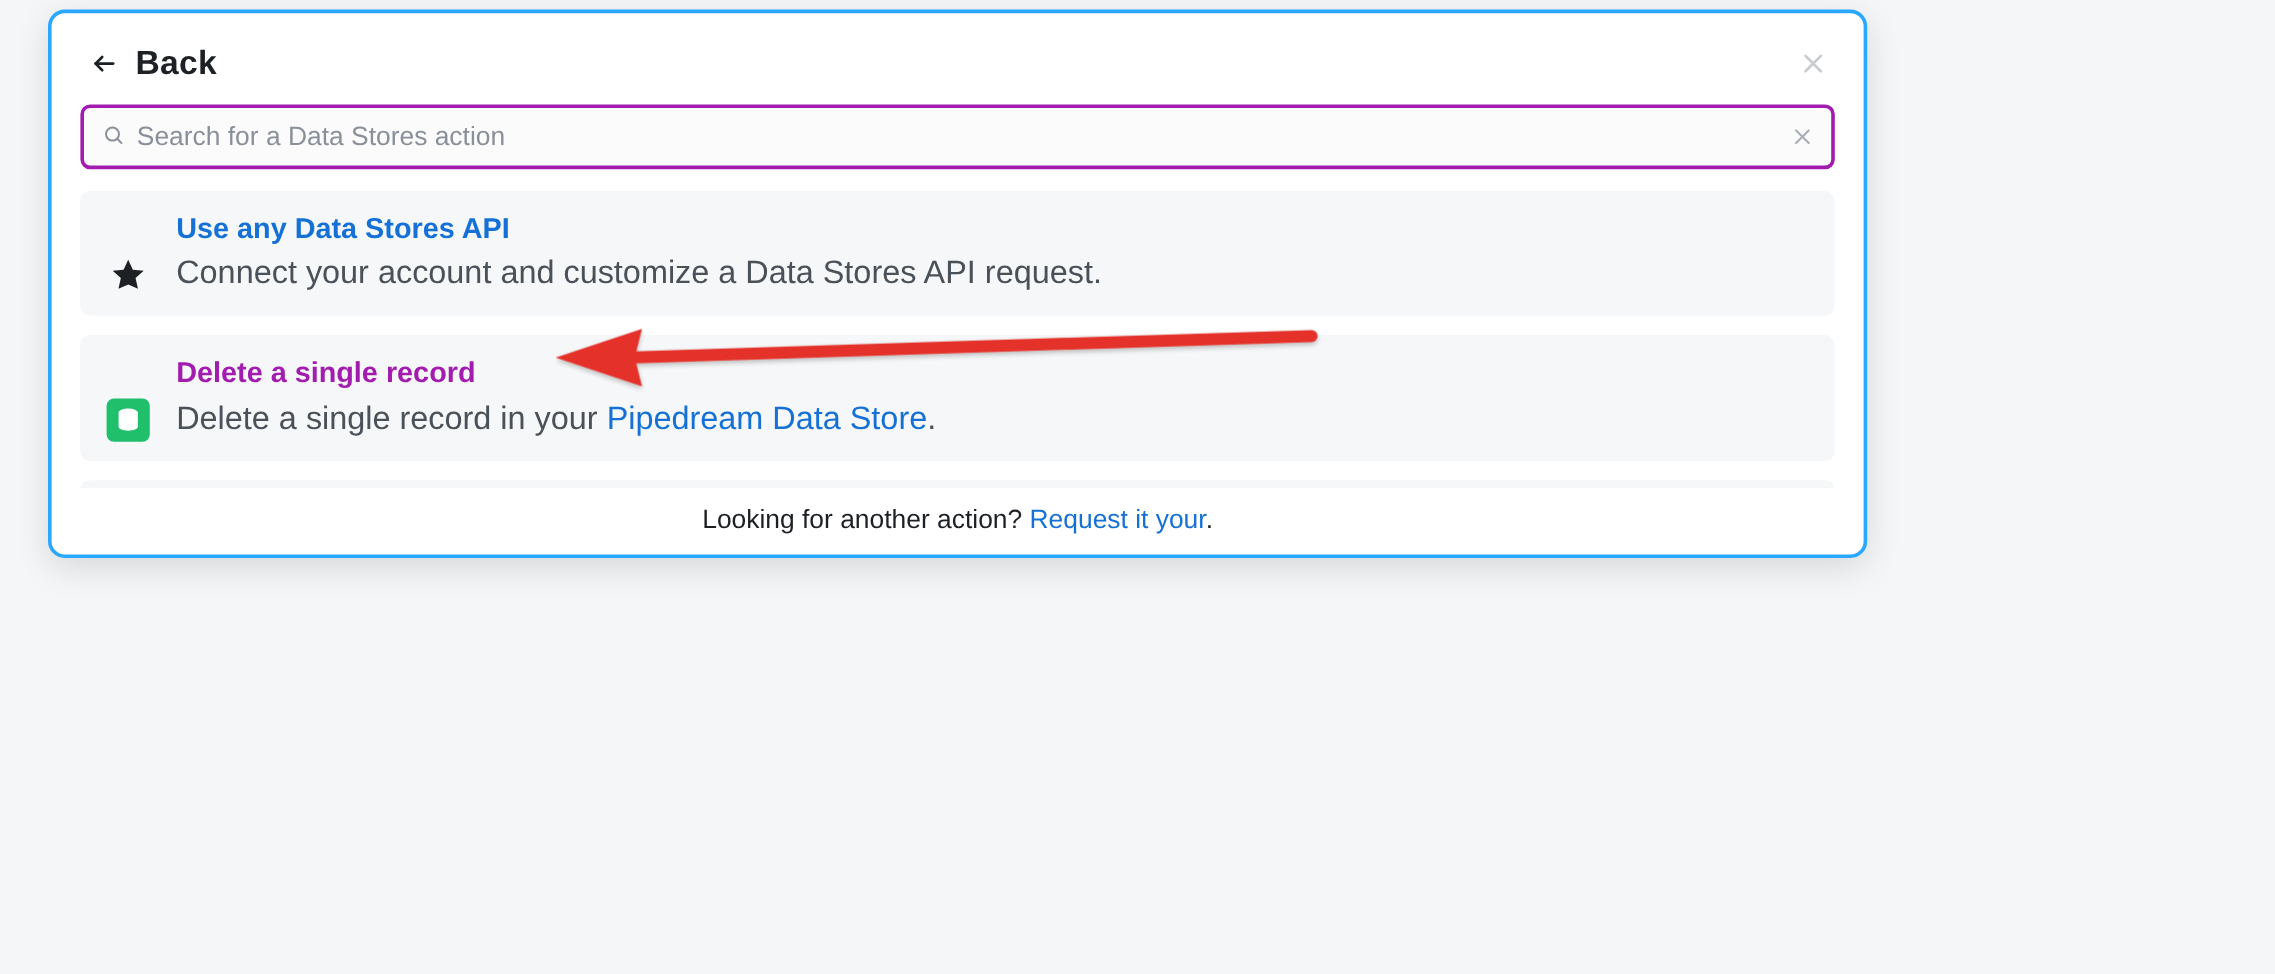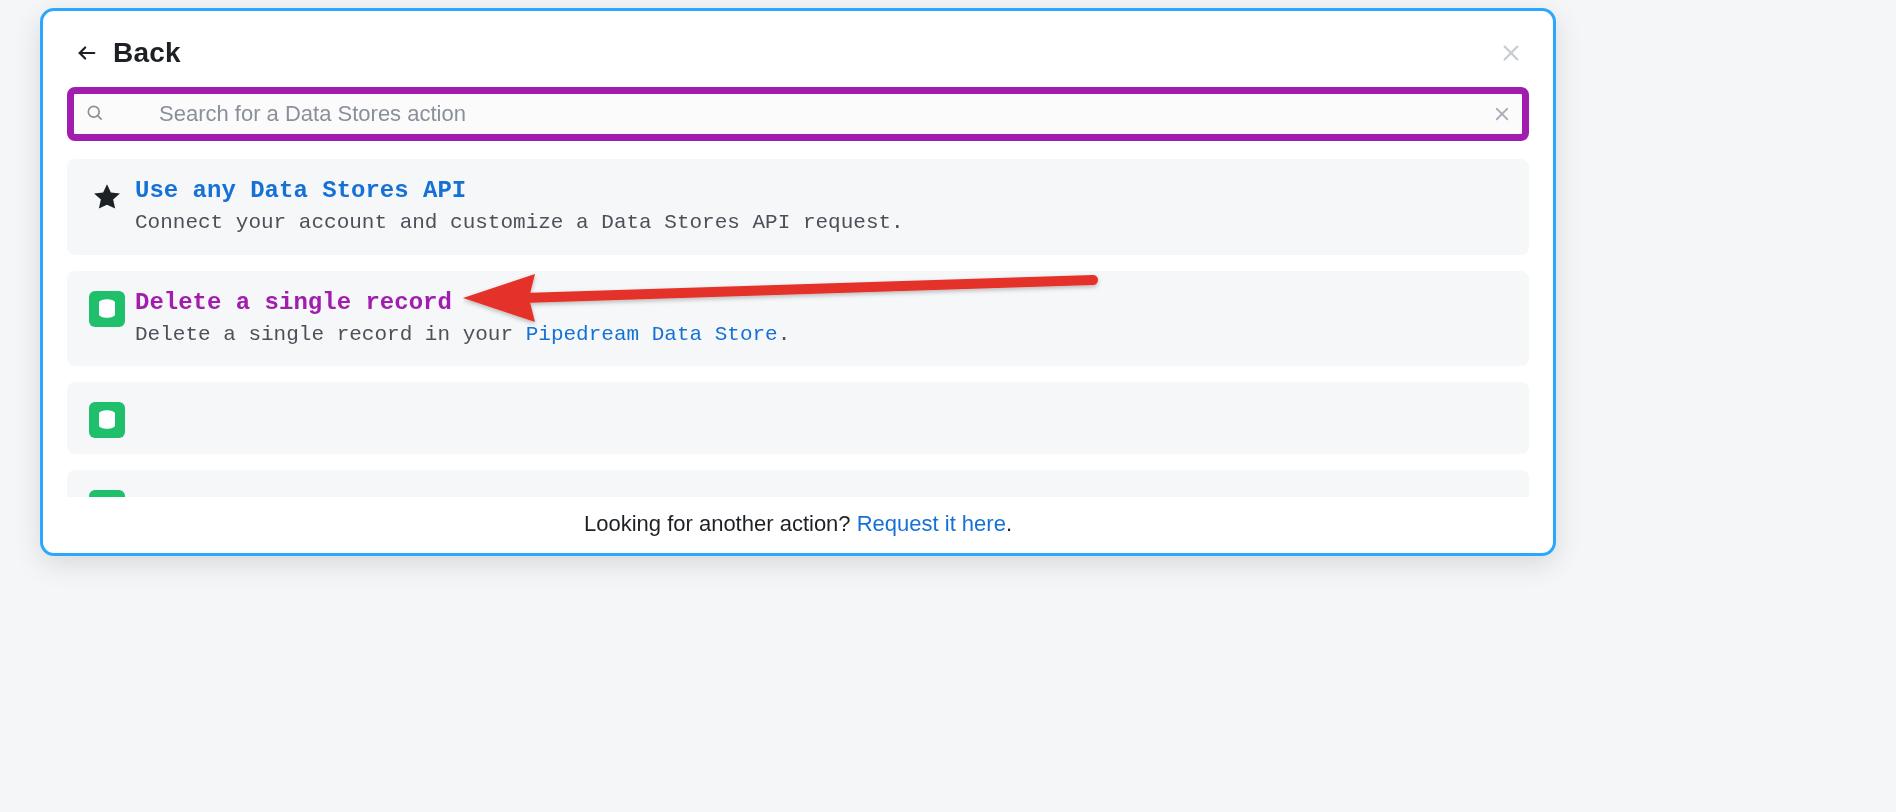--- a/index.html
+++ b/index.html
@@ -9,21 +9,21 @@
     font-family: -apple-system, BlinkMacSystemFont, "Segoe UI", Helvetica, Arial, sans-serif;
     background: #f5f6f7;
     color: #1d2125;
     overflow: hidden;
   }
   .modal {
     position: absolute;
     left: 40px;
     top: 8px;
     width: 1516px;
-    height: 548px;
+    height: 457px;
     background: #ffffff;
     border: 3px solid #2aa7ff;
     border-radius: 14px;
     box-shadow: 0 8px 28px rgba(0,0,0,.12);
     padding: 20px 18px 14px 18px;
     display: flex;
     flex-direction: column;
   }
   .header-row {
     display: flex;
@@ -55,24 +55,24 @@
     font-size: 26px;
     font-weight: 300;
   }
   .search-wrap {
     position: relative;
     margin: 4px 6px 18px 6px;
   }
   .search-input {
     width: 100%;
     height: 54px;
-    border: 7px solid #a21caf;
+    border: 3px solid #a21caf;
     border-radius: 8px;
     background: #fbfbfc;
-    padding: 0 54px 0 85px;
+    padding: 0 54px 0 44px;
     font-size: 22px;
     color:#1d2125;
     outline: none;
   }
   .search-input::placeholder { color:#8a9099; }
   .search-icon {
     position:absolute; left:18px; top:50%; transform:translateY(-50%);
     color:#8a9099; width:22px; height:22px;
   }
   .clear-icon {
@@ -91,24 +91,23 @@
   .list-container::-webkit-scrollbar { width:14px; }
   .list-container::-webkit-scrollbar-thumb { background:#b8bec5; border-radius:8px; }
   .list-container::-webkit-scrollbar-track { background:transparent; }
 
   .action-item {
     background:#f6f7f8;
     border-radius:8px;
     padding:16px 22px 16px 22px;
     margin: 0 8px 16px 0;
     display:flex;
-    align-items:flex-start;
-    gap:10px;
+    align-items:flex-end;
+    gap:22px;
     cursor:pointer;
-    font-family:Liberation Mono, monospace;
   }
   .action-icon {
     width:36px; height:36px;
     display:flex;align-items:center;justify-content:center;
     flex-shrink:0;
     margin-top:4px;
   }
   .star-icon svg { width:32px; height:32px; fill:#1d2125; }
   .ds-icon {
     width:36px;height:36px;border-radius:6px;background:#1fbf6b;
@@ -118,21 +117,21 @@
   .action-body { flex:1; min-width:0; }
   .action-title {
     font-size:24px;
     font-weight:800;
     color:#a21caf;
     line-height:1.3;
     margin-bottom:2px;
   }
   .action-title.link { color:#1571d6; }
   .action-desc {
-    font-size:21px;
+    font-size:27px;
     color:#4a5159;
     line-height:1.45;
   }
   .action-desc .pd-link { color:#1571d6;margin-top:29px; }
   .footer {
     text-align:center;
     font-size:22px;
     padding:14px 0 2px 0;
     color:#1d2125;
   }
@@ -243,21 +242,21 @@
             </svg>
         </div>
       </div>
       <div class="action-body">
       </div>
     </div>
 
   </div>
 
   <div class="footer">
-    <span>Looking for another action? </span><span class="req-link">Request it here</span><span>.</span>
+    <span>Looking for another action? </span><span class="req-link">Request it your</span><span>.</span>
   </div>
 
   <svg class="annotation-arrow" viewBox="0 0 640 60">
     <defs>
       <filter id="ds" x="-10%" y="-30%" width="120%" height="180%">
         <feDropShadow dx="0" dy="2" stdDeviation="2" flood-color="#000" flood-opacity=".25"></feDropShadow>
       </filter>
     </defs>
     <g filter="url(#ds)">
       <path d="M630 12 L60 30" stroke="#e4322b" stroke-width="10" stroke-linecap="round"></path>

